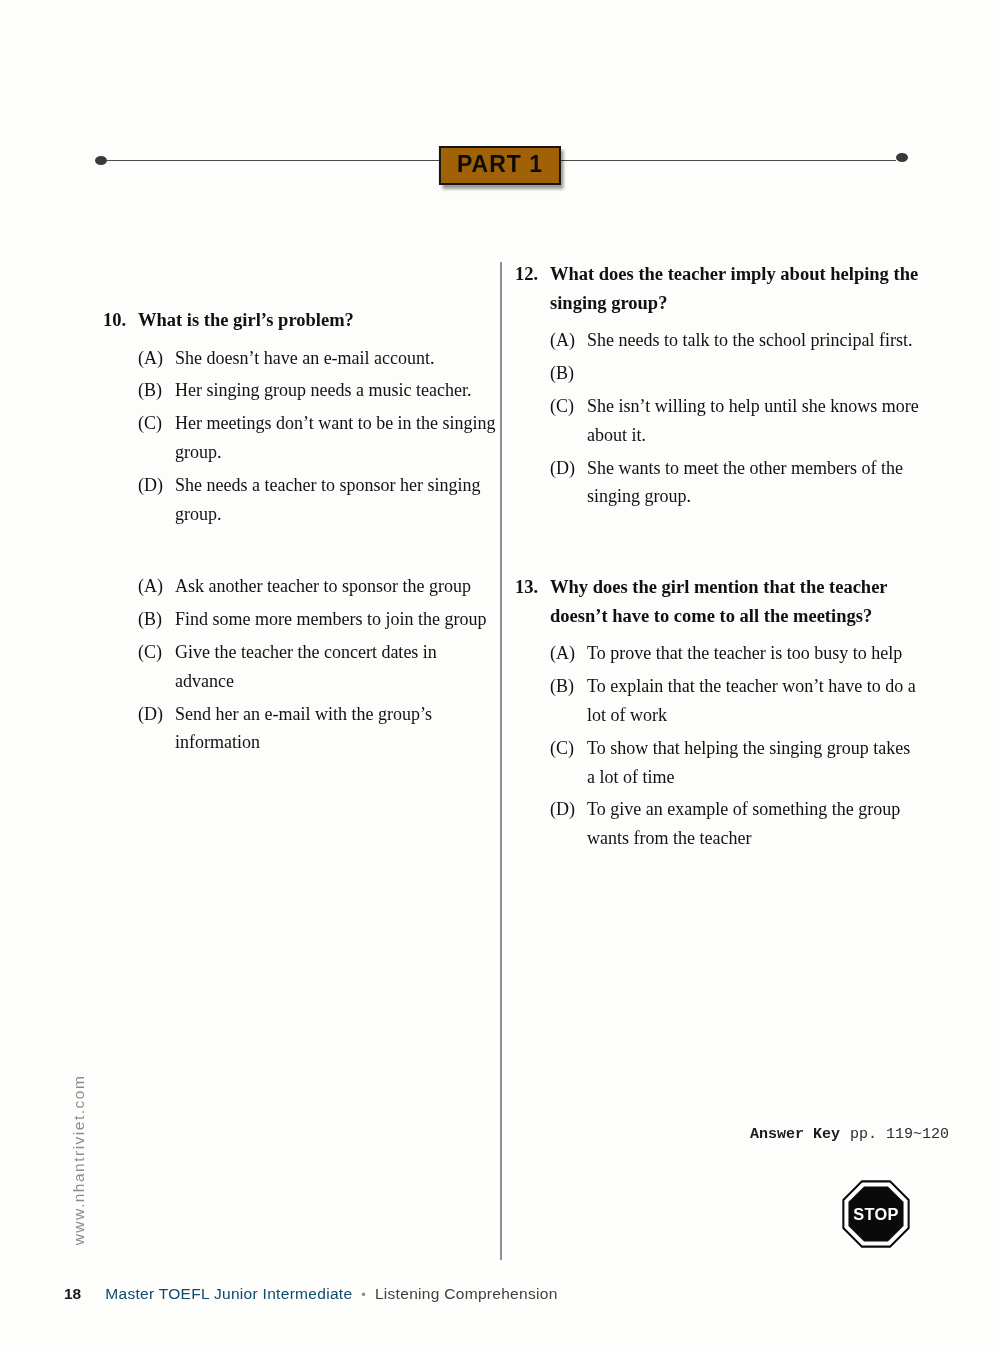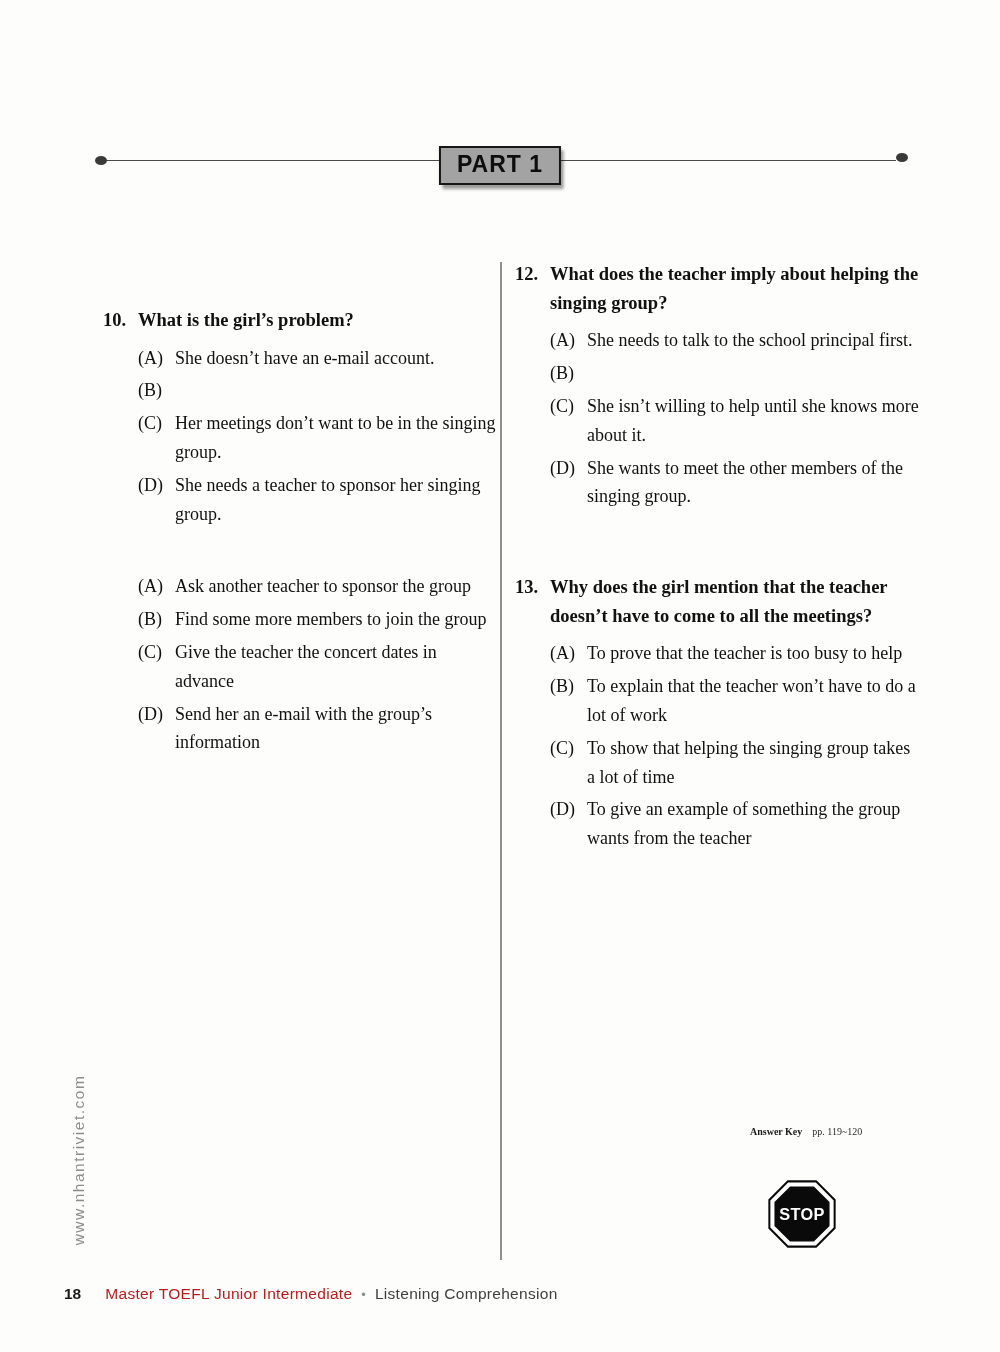--- a/index.html
+++ b/index.html
@@ -26,21 +26,21 @@
     width: 12px; height: 9px;
     background: #3a3a3a;
     border-radius: 50%;
   }
   .end-dot.left  { left: 95px;  top: 156px; }
   .end-dot.right { right: 92px; top: 153px; }
   .part-box {
     position: absolute;
     top: 146px; left: 50%;
     transform: translateX(-50%);
-    background: #a3a3a3;
+    background: #a16207;
     border: 2px solid #161616;
     box-shadow: 3px 4px 3px rgba(0,0,0,0.40);
     padding: 3px 16px 5px 16px;
     font-family: "Liberation Sans", sans-serif;
     font-weight: bold;
     font-size: 23px;
     letter-spacing: 1px;
     color: #0d0d0d;
   }
 
@@ -71,32 +71,32 @@
     line-height: 1.6;
     margin-bottom: 4px;
   }
   .opt-label { flex: none; width: 37px; }
   .opt-text  { flex: 1; }
 
   
   .answer-key {
     position: absolute;
     top: 1126px; left: 750px;
-    font-family: Liberation Serif, serif;
-    font-size: 10px;
+    font-family: Liberation Mono, monospace;
+    font-size: 15px;
     color: #1b1b1b;
     white-space: nowrap;
   }
   .answer-key .ak-label { font-weight: bold; margin-right: 10px; }
   .answer-key .ak-pages { color: #2e2e2e; }
 
   
   .stop-sign {
     position: absolute;
-    top: 1180px; left: 768px;
+    top: 1180px; left: 842px;
     width: 68px; height: 68px;
   }
   .stop-sign svg { display: block; width: 100%; height: 100%; }
   .stop-text {
     font-family: "Liberation Sans", sans-serif;
     font-weight: bold;
     font-size: 24px;
     letter-spacing: 0.5px;
     fill: #ffffff;
   }
@@ -121,21 +121,21 @@
     font-family: "Liberation Sans", sans-serif;
     font-size: 15.5px;
     display: flex;
     align-items: baseline;
   }
   .footer .page-num {
     font-weight: bold;
     color: #1a1a1a;
     margin-right: 24px;
   }
-  .footer .footer-book { color: #b91c1c; letter-spacing: 0.3px; }
+  .footer .footer-book { color: #0c4a6e; letter-spacing: 0.3px; }
   .footer .footer-bullet { color: #8d8d8d; margin: 0 9px; font-size: 13px; }
   .footer .footer-section { color: #404040; letter-spacing: 0.3px; }
 </style>
 </head>
 <body>
 
 <div class="page">
 
   <div class="banner-line"></div>
   <div class="end-dot left"></div>
@@ -151,20 +151,21 @@
         <span class="q-num">10.</span>
         <span class="q-text">What is the girl’s problem?</span>
       </div>
       <div class="options">
         <div class="option">
           <span class="opt-label">(A)</span>
           <span class="opt-text">She doesn’t have an e-mail account.</span>
         </div>
         <div class="option">
           <span class="opt-label">(B)</span>
+          <span class="opt-text">Her singing group needs a music teacher.</span>
         </div>
         <div class="option">
           <span class="opt-label">(C)</span>
           <span class="opt-text">Her meetings don’t want to be in the singing group.</span>
         </div>
         <div class="option">
           <span class="opt-label">(D)</span>
           <span class="opt-text">She needs a teacher to sponsor her singing group.</span>
         </div>
       </div>

